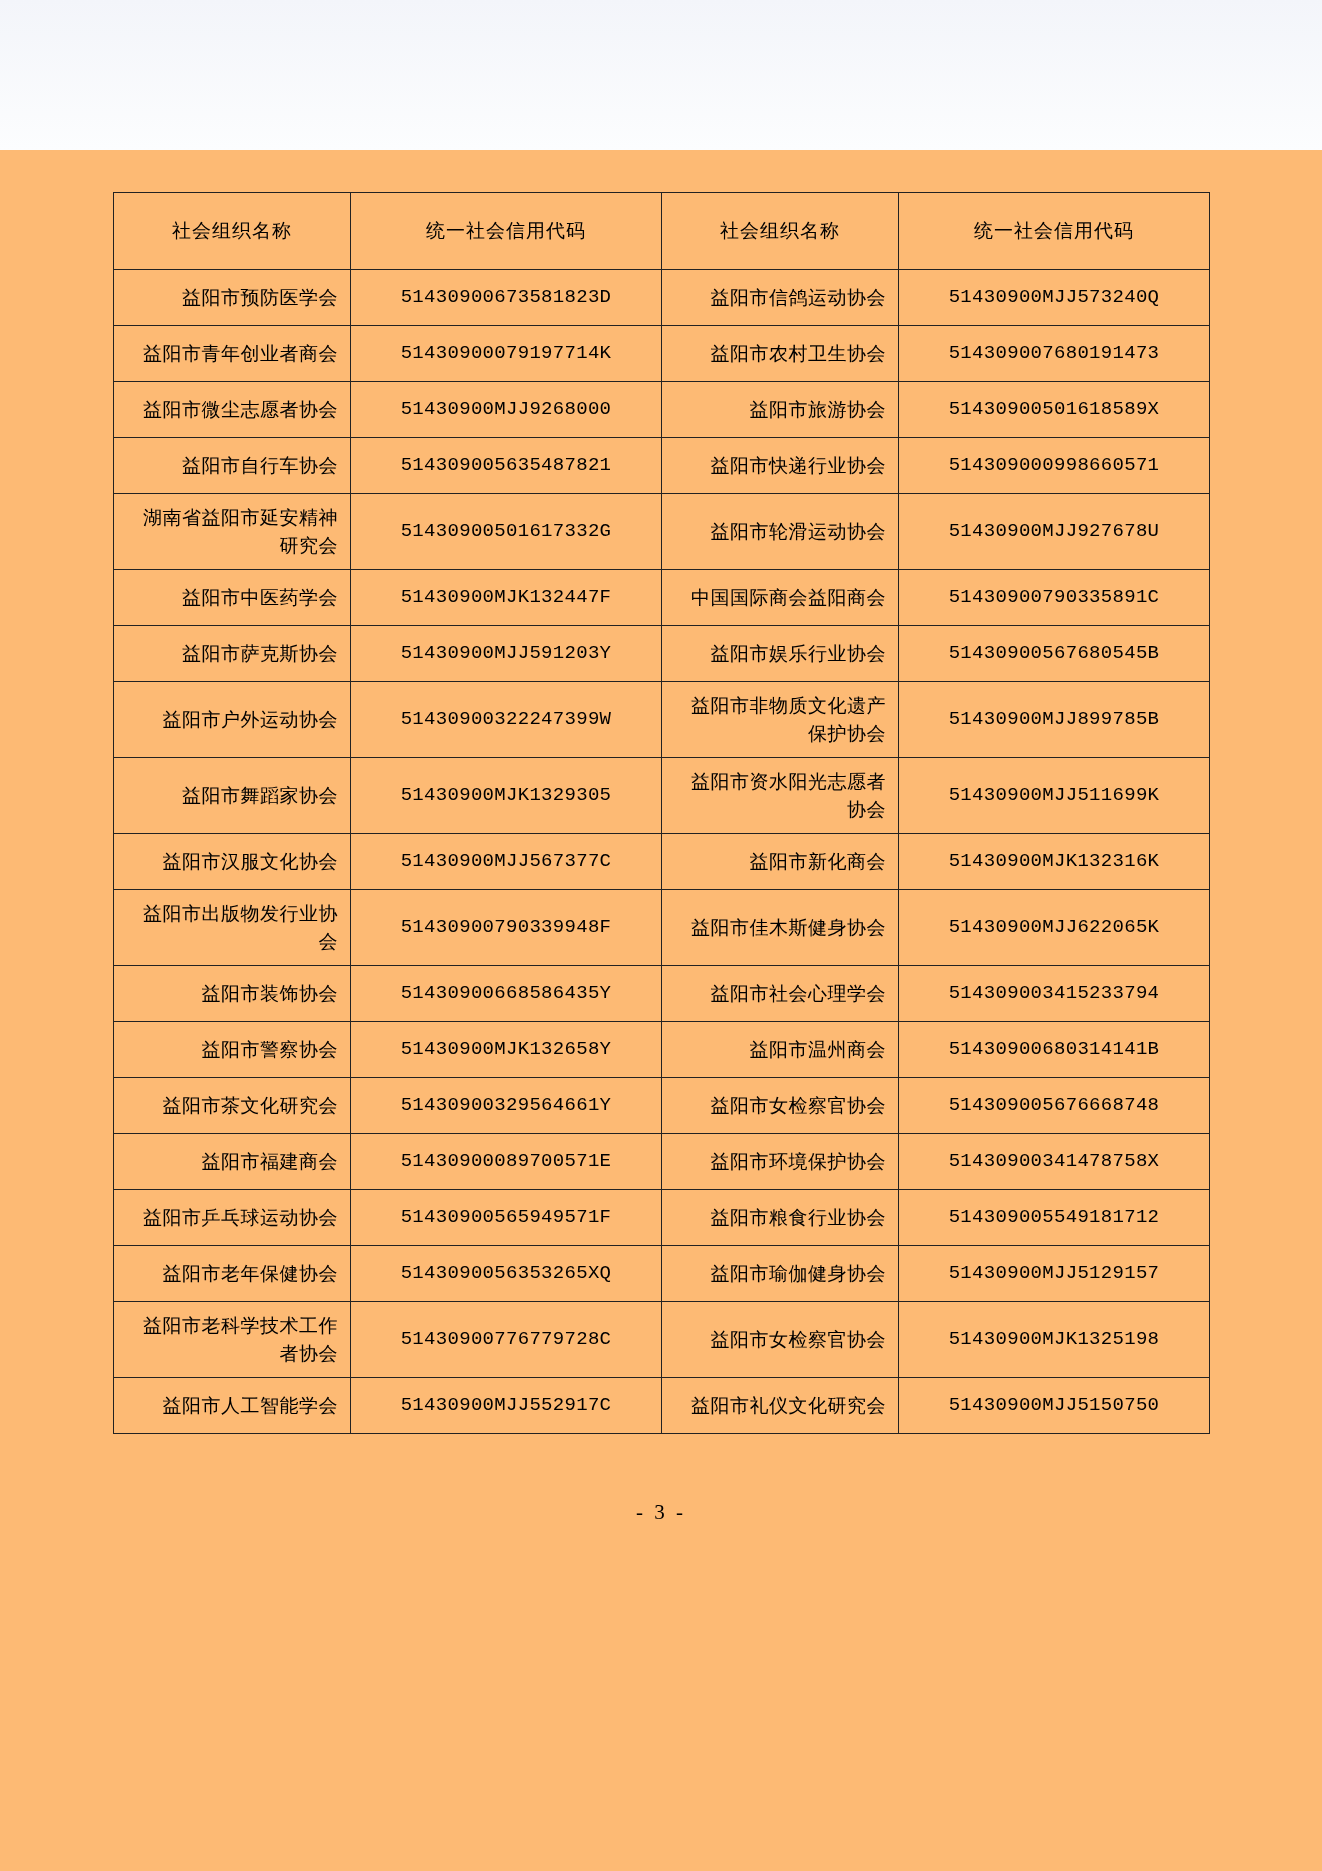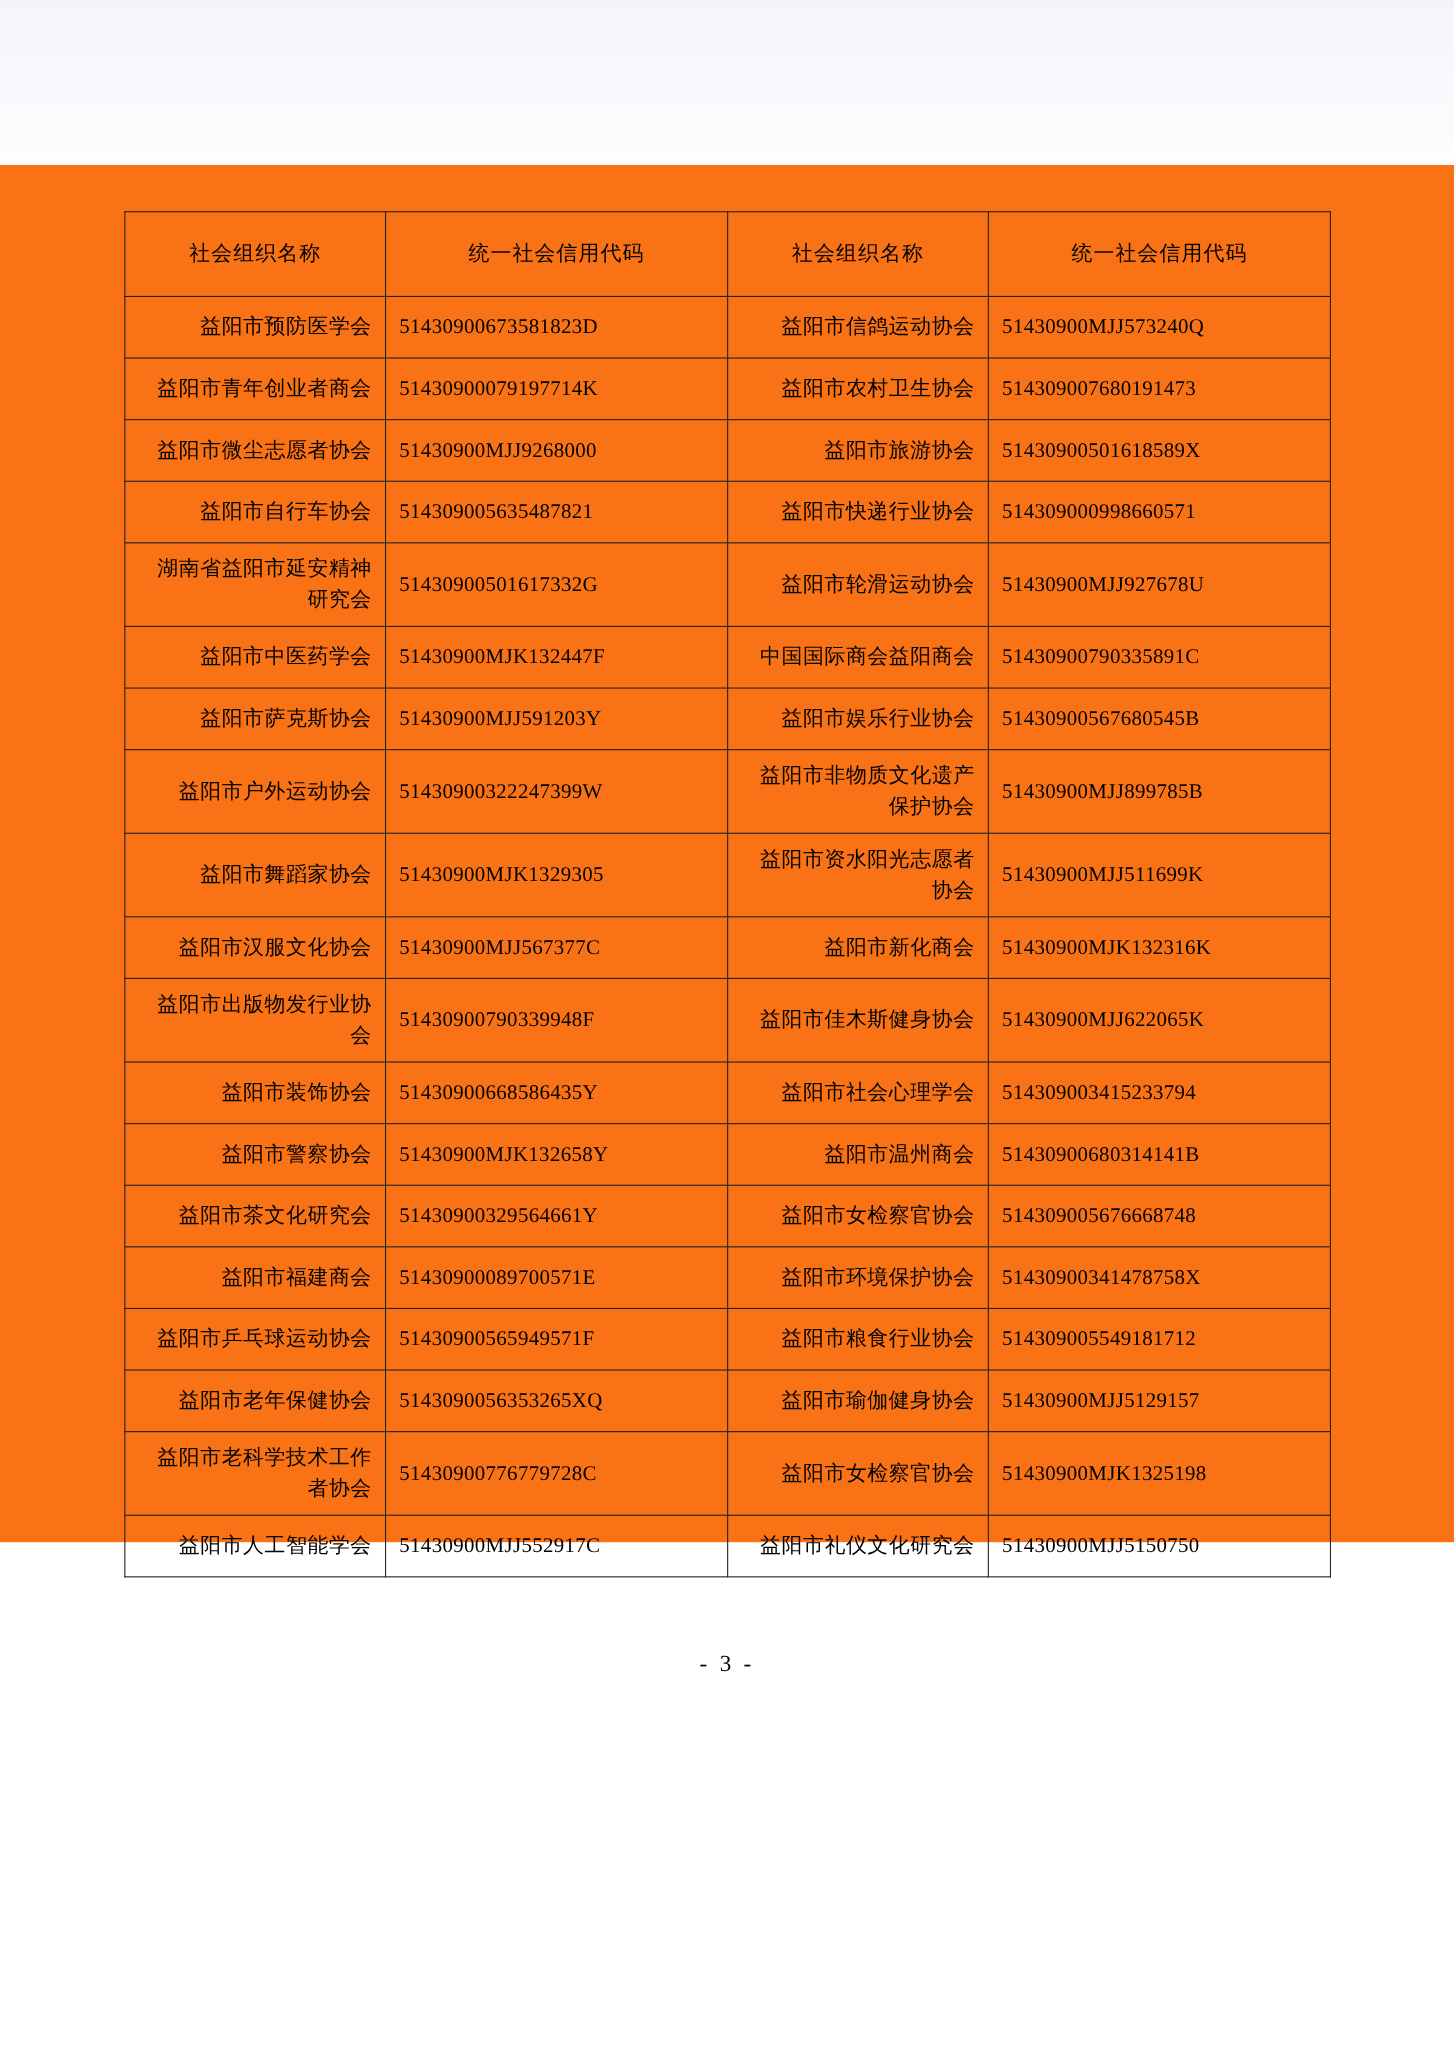--- a/index.html
+++ b/index.html
@@ -13,22 +13,22 @@
     font-family: "Liberation Serif", "DejaVu Serif", serif;
     color: #000000;
     position: relative;
     overflow: hidden;
   }
   .page {
     position: absolute;
     left: 0;
     top: 0;
     width: 1322px;
-    height: 1402px;
-    background: #f97316;
+    height: 1871px;
+    background: #fdba74;
   }
   
   .scan-tint {
     position: absolute;
     left: 0;
     top: 0;
     width: 1322px;
     height: 150px;
     background: linear-gradient(#f3f5fa, #fcfdfe);
   }
@@ -57,22 +57,22 @@
     text-align: center;
     font-size: 19.5px;
     letter-spacing: 1px;
     height: 56px;
   }
   td.name-cell {
     text-align: right;
     letter-spacing: 0.5px;
   }
   td.code-cell {
-    text-align: left;
-    font-family: Liberation Serif, serif;
+    text-align: center;
+    font-family: Liberation Mono, monospace;
     letter-spacing: 0.3px;
   }
   tbody tr { height: 56px; }
   .page-number {
     position: absolute;
     left: 0;
     top: 1500px;
     width: 1322px;
     text-align: center;
     font-size: 21px;

